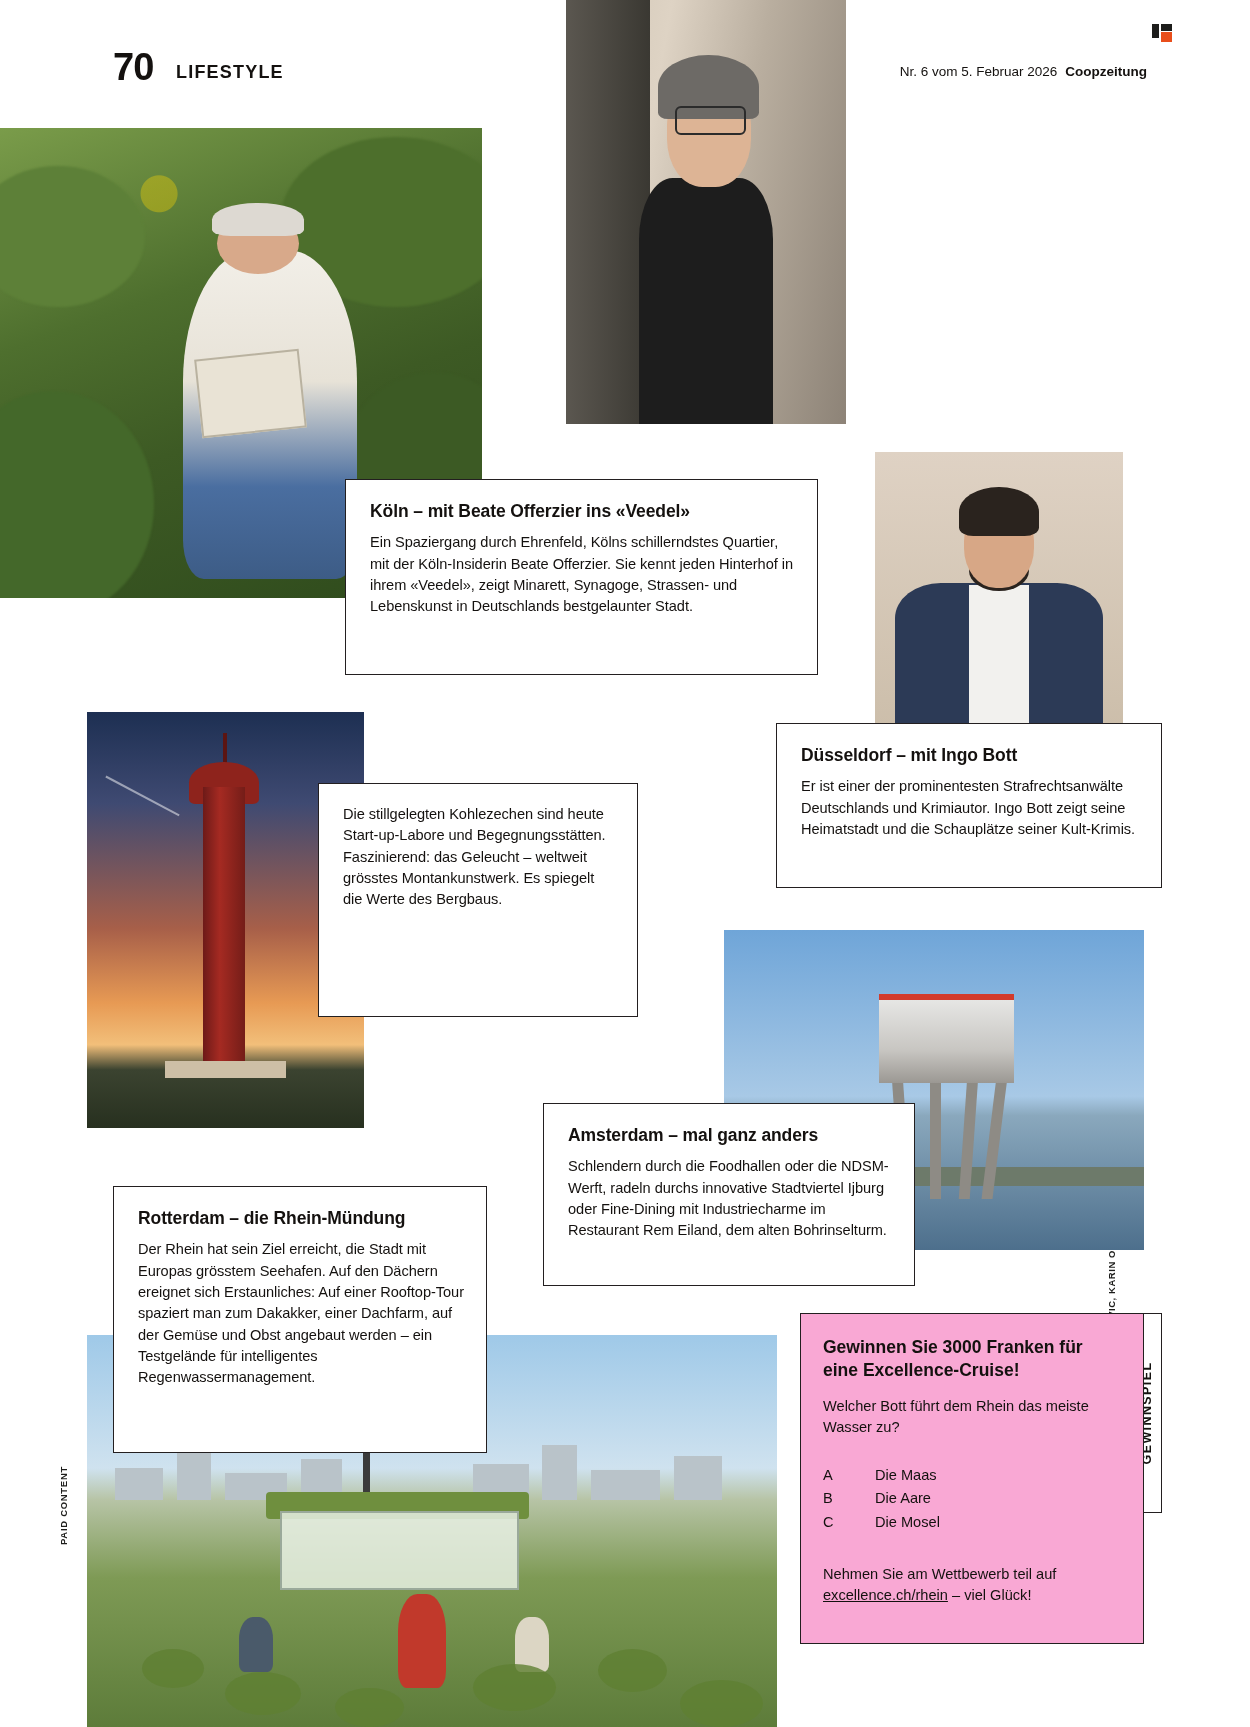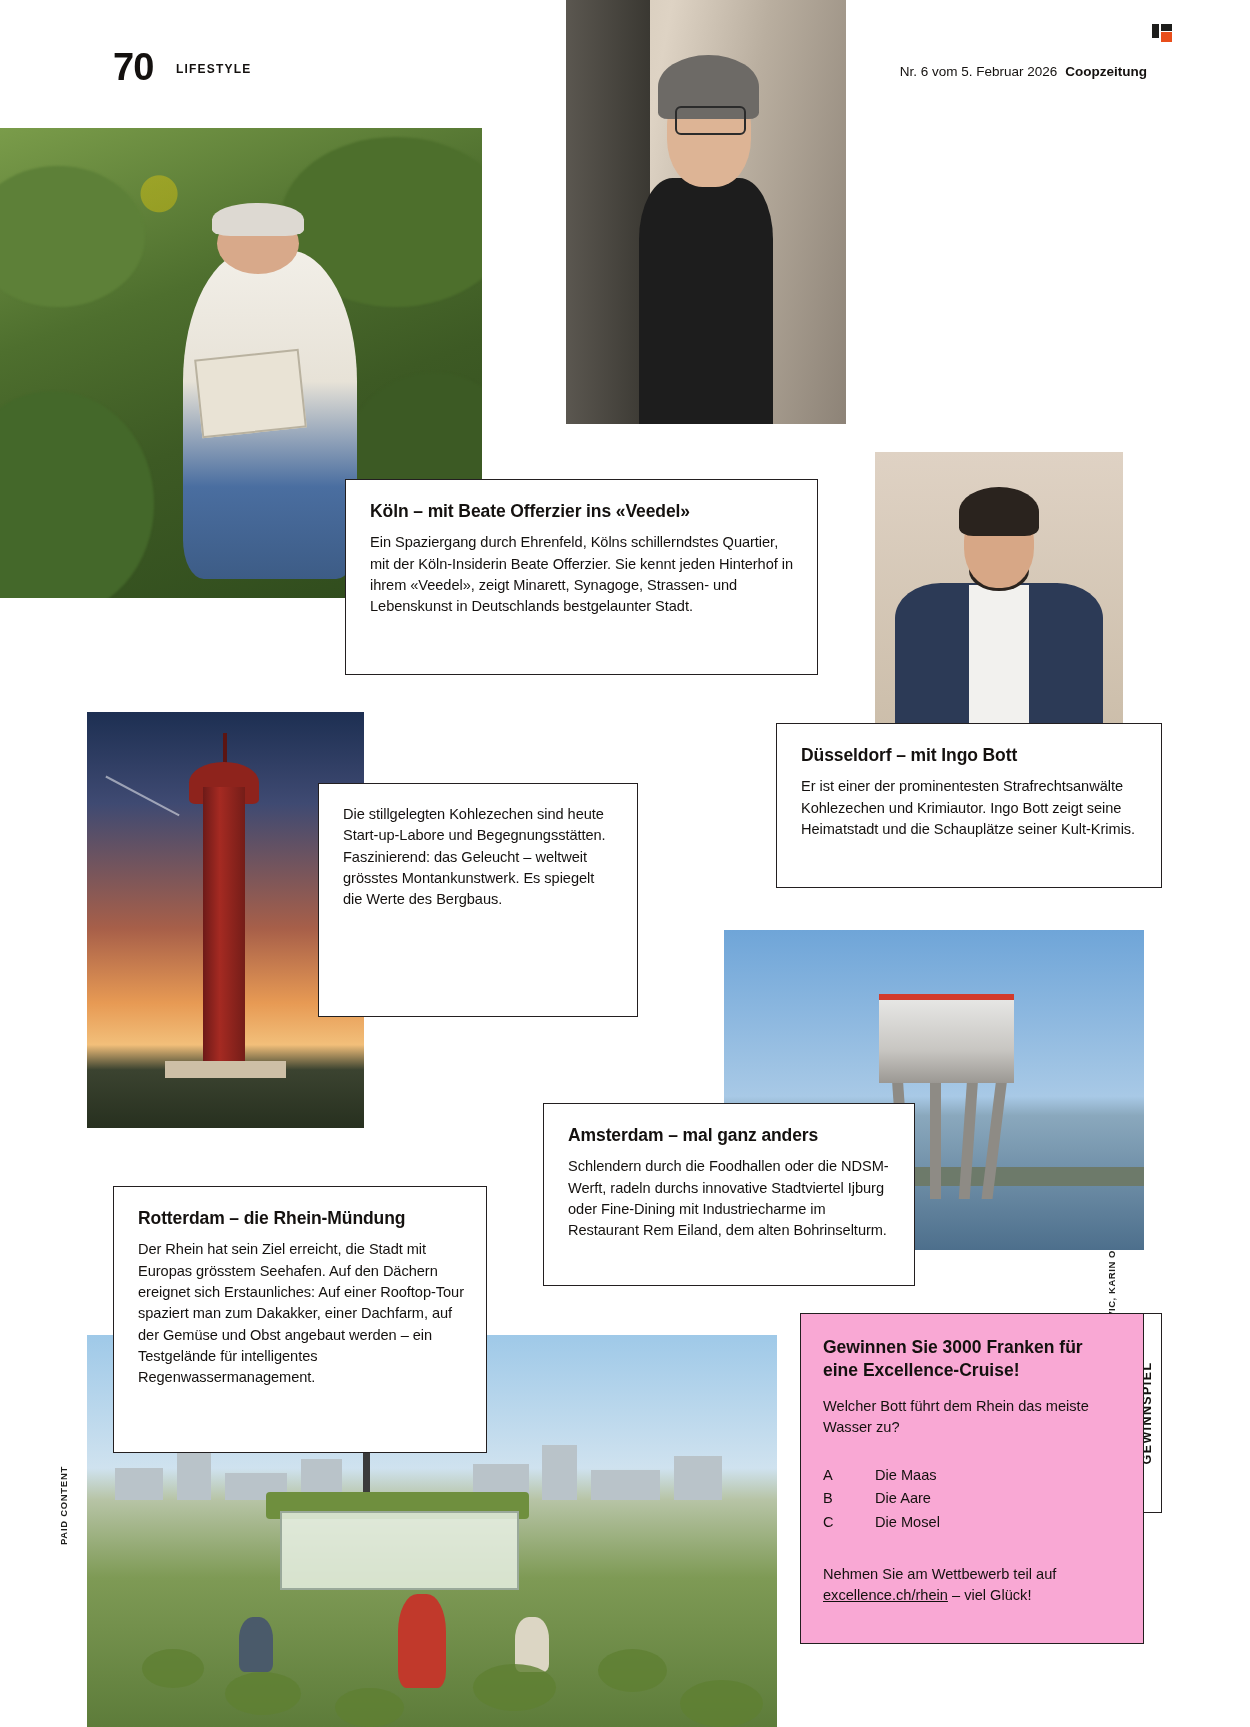--- a/index.html
+++ b/index.html
@@ -29,21 +29,21 @@
     left: 84px; top: 48px;
     font-size: 38px;
     font-weight: bold;
     letter-spacing: -1px;
     line-height: 1;
     margin-left: 29px;
   }
   .section-label {
     position: absolute;
     left: 176px; top: 62px;
-    font-size: 12px;
+    font-size: 18px;
     font-weight: bold;
     letter-spacing: 1.2px;
   }
   .issue-line {
     position: absolute;
     right: 103px; top: 64px;
     font-size: 13.5px;
     text-align: right;
     white-space: nowrap;
   }
@@ -533,21 +533,21 @@
   </div>
 
 
   <div class="card" id="card-koeln" style="left:309px; top:479px; width:473px; height:196px;margin-left:36px;">
     <h3>Köln – mit Beate Offerzier ins «Veedel»</h3>
     <p>Ein Spaziergang durch Ehrenfeld, Kölns schillerndstes Quartier, mit der Köln-Insiderin Beate Offerzier. Sie kennt jeden Hinterhof in ihrem «Veedel», zeigt Minarett, Synagoge, Strassen- und Lebenskunst in Deutschlands bestgelaunter Stadt.</p>
   </div>
 
   <div class="card" id="card-duesseldorf" style="left:776px; top:723px; width:386px; height:165px;">
     <h3>Düsseldorf – mit Ingo Bott</h3>
-    <p>Er ist einer der prominentesten Strafrechtsanwälte Kohlezechen und Krimiautor. Ingo Bott zeigt seine Heimatstadt und die Schauplätze seiner Kult-Krimis.</p>
+    <p>Er ist einer der prominentesten Strafrechtsanwälte Deutschlands und Krimiautor. Ingo Bott zeigt seine Heimatstadt und die Schauplätze seiner Kult-Krimis.</p>
   </div>
 
   <div class="card" id="card-duisburg" style="left:318px; top:783px; width:320px; height:234px;">
     <p>Die stillgelegten Kohlezechen sind heute Start-up-Labore und Begegnungsstätten. Faszinierend: das Geleucht – weltweit grösstes Montankunstwerk. Es spiegelt die Werte des Bergbaus.</p>
   </div>
 
   <div class="card" id="card-rotterdam" style="left:113px; top:1186px; width:374px; height:267px;">
     <h3>Rotterdam – die Rhein-Mündung</h3>
     <p>Der Rhein hat sein Ziel erreicht, die Stadt mit Europas grösstem Seehafen. Auf den Dächern ereignet sich Erstaunliches: Auf einer Rooftop-Tour spaziert man zum Dakakker, einer Dachfarm, auf der Gemüse und Obst angebaut werden – ein Testgelände für intelligentes Regenwassermanagement.</p>
   </div>

